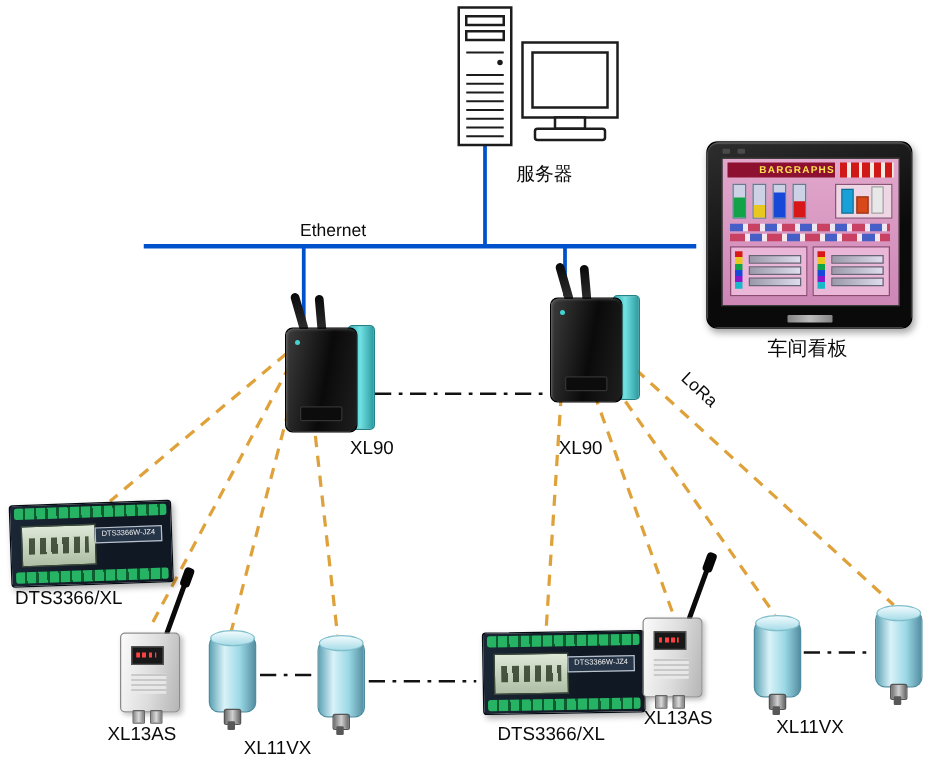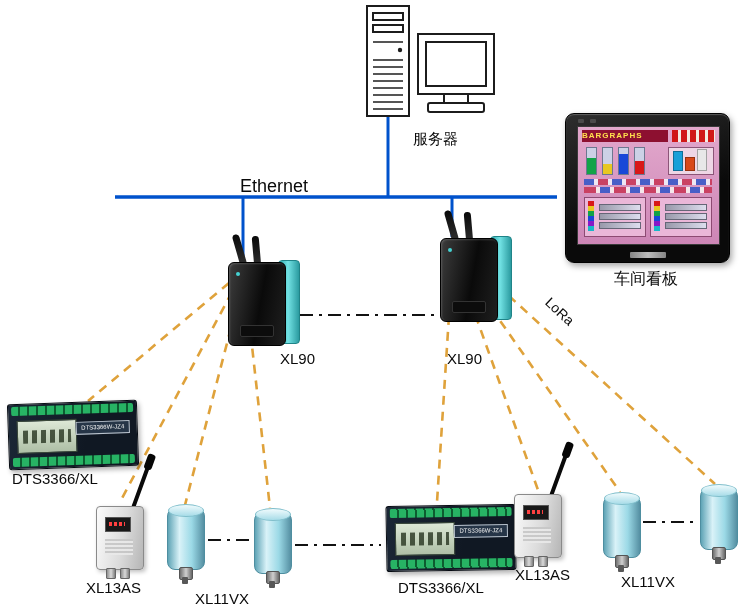--- a/index.html
+++ b/index.html
@@ -9,21 +9,21 @@
   i{display:block;position:absolute;}
   .lbl{position:absolute;font-size:15px;font-weight:400;color:#0a0a0a;white-space:nowrap;}
   .lbl.n{font-weight:400;}
   .lbl.big{font-size:16px;}
   .lbl.lora{transform:rotate(43deg);transform-origin:left top;}
 
   
   .panel{width:163px;height:148px;background:linear-gradient(160deg,#2e2e2e,#0a0a0a 60%);border:1px solid #000;border-radius:9px;box-shadow:inset 0 1px 1px rgba(255,255,255,.25),2px 3px 6px rgba(0,0,0,.35);}
   .pnl-dot{top:5px;width:6px;height:4px;background:#4a4a4a;border-radius:1px;}
   .panel-screen{position:absolute;left:11px;top:12px;width:141px;height:117px;background:linear-gradient(#e2a8cc,#cd86b6);border:1px solid #3a3a3a;overflow:hidden;}
-  .scr-title{position:absolute;left:4px;top:3px;width:86px;height:12px;background:#8d1030;color:#ffe04d;font-size:8px;font-weight:700;line-height:12px;text-align:left;letter-spacing:1px;}
+  .scr-title{position:absolute;left:4px;top:3px;width:86px;height:12px;background:#8d1030;color:#ffe04d;font-size:8px;font-weight:700;line-height:12px;text-align:right;letter-spacing:1px;}
   .scr-alarm{position:absolute;left:94px;top:3px;width:43px;height:12px;background:repeating-linear-gradient(90deg,#d01818 0 6px,#f2ece2 6px 9px);}
   .slot{position:absolute;width:9px;height:26px;background:#ccd1e6;border:1px solid #6d7790;}
   .slot i{left:0;right:0;bottom:0;top:auto;}
   .scr-panel{position:absolute;background:#eed6e5;border:1px solid #8c5578;}
   .scr-panel i{bottom:3px;width:8px;border:1px solid rgba(0,0,0,.3);top:auto;}
   .scr-row{position:absolute;left:6px;width:128px;height:6px;opacity:.9;background:repeating-linear-gradient(90deg,#3858c8 0 10px,#f0f0f8 10px 14px,#c83858 14px 24px,#f0f0f8 24px 28px);}
   .scr-row.r2{background:repeating-linear-gradient(90deg,#c83858 0 12px,#f8f0f0 12px 16px,#3858c8 16px 26px,#f8f0f0 26px 30px);}
   .scr-box{position:absolute;width:60px;height:38px;background:#eab7d8;border:1px solid #8c4a72;}
   .scr-box .col{left:3px;top:3px;width:6px;height:30px;background:repeating-linear-gradient(#d81818 0 5px,#e8c820 5px 10px,#12a348 10px 15px,#1848d8 15px 20px,#8818c8 20px 25px,#18b8c8 25px 30px);}
   .scr-box .bar{left:14px;width:40px;height:5px;background:linear-gradient(90deg,#99a,#dde);border:1px solid #667;}
@@ -115,21 +115,21 @@
     <circle cx="42" cy="46" r="2.2" fill="#1c1c1c"></circle>
     <g fill="#ffffff" stroke="#1c1c1c" stroke-width="2">
       <rect x="60" y="30" width="76" height="60"></rect>
       <rect x="68" y="38" width="60" height="44"></rect>
       <rect x="86" y="90" width="24" height="9"></rect>
       <rect x="70" y="99" width="56" height="9" rx="2"></rect>
     </g>
   </svg>
   <div class="lbl n" style="left:413px;top:130px;">服务器</div>
 
-  <div class="lbl n" style="left:240px;top:176px;font-size:18px;">Ethernet</div>
+  <div class="lbl n" style="left:240px;top:176px;font-size:14px;">Ethernet</div>
 
   <div class="panel abs" style="left:565px;top:113px;">
     <i class="pnl-dot" style="left:12px"></i>
     <i class="pnl-dot" style="left:24px"></i>
     <div class="panel-screen">
       <div class="scr-title">BARGRAPHS</div>
       <div class="scr-alarm"></div>
       <div class="slot" style="left:8px;top:20px">
           <i style="height:16px;background:#12a348"></i>
         </div>

